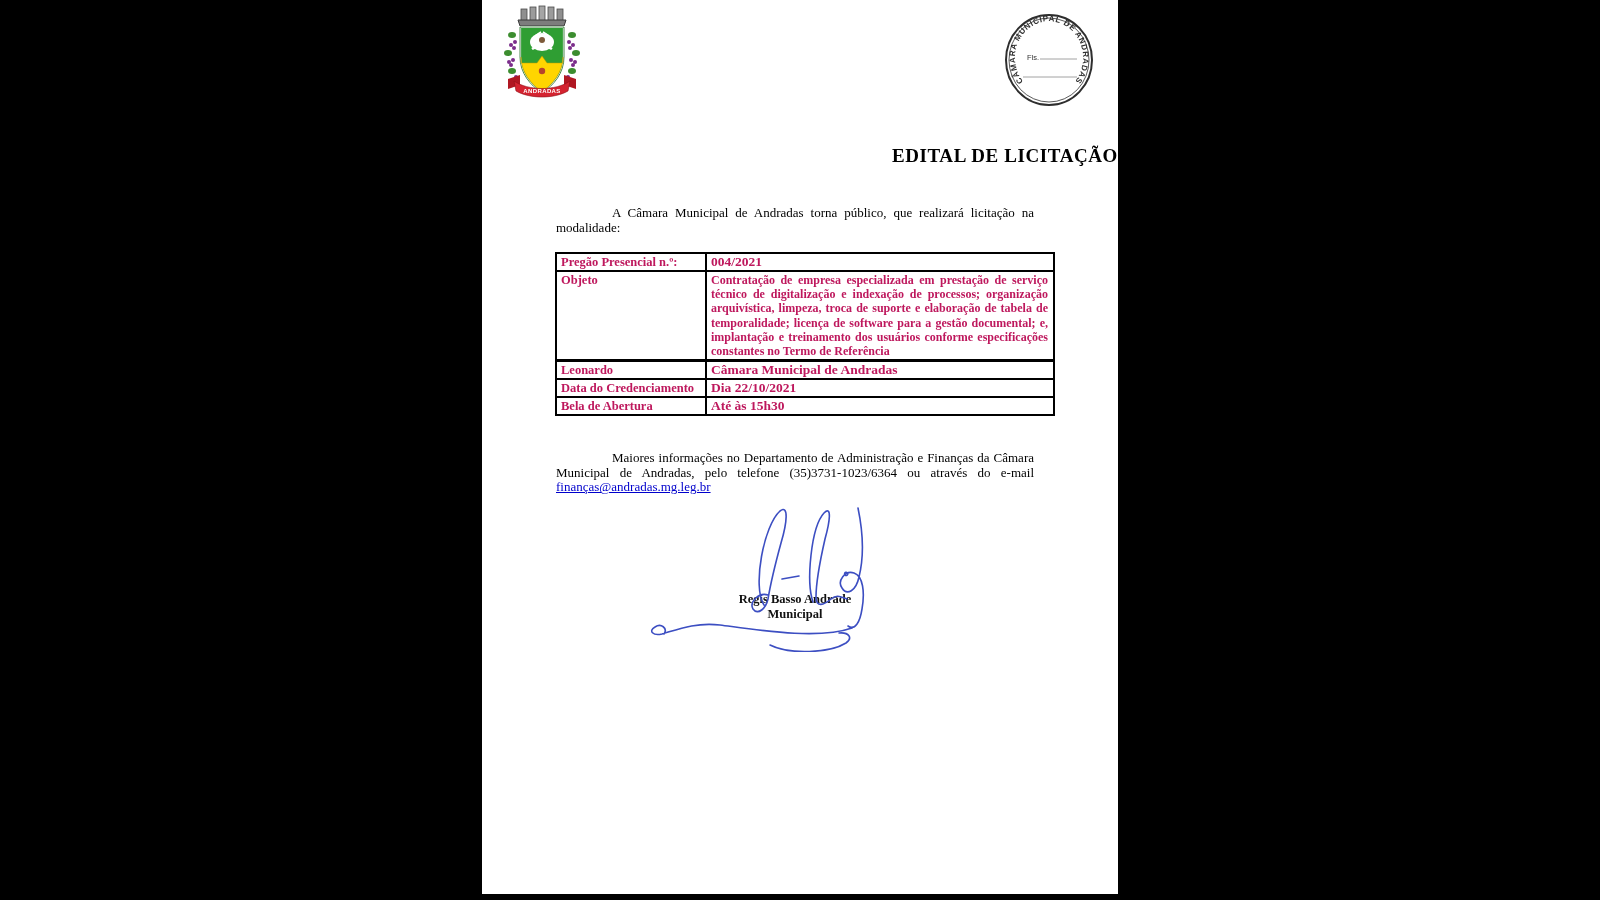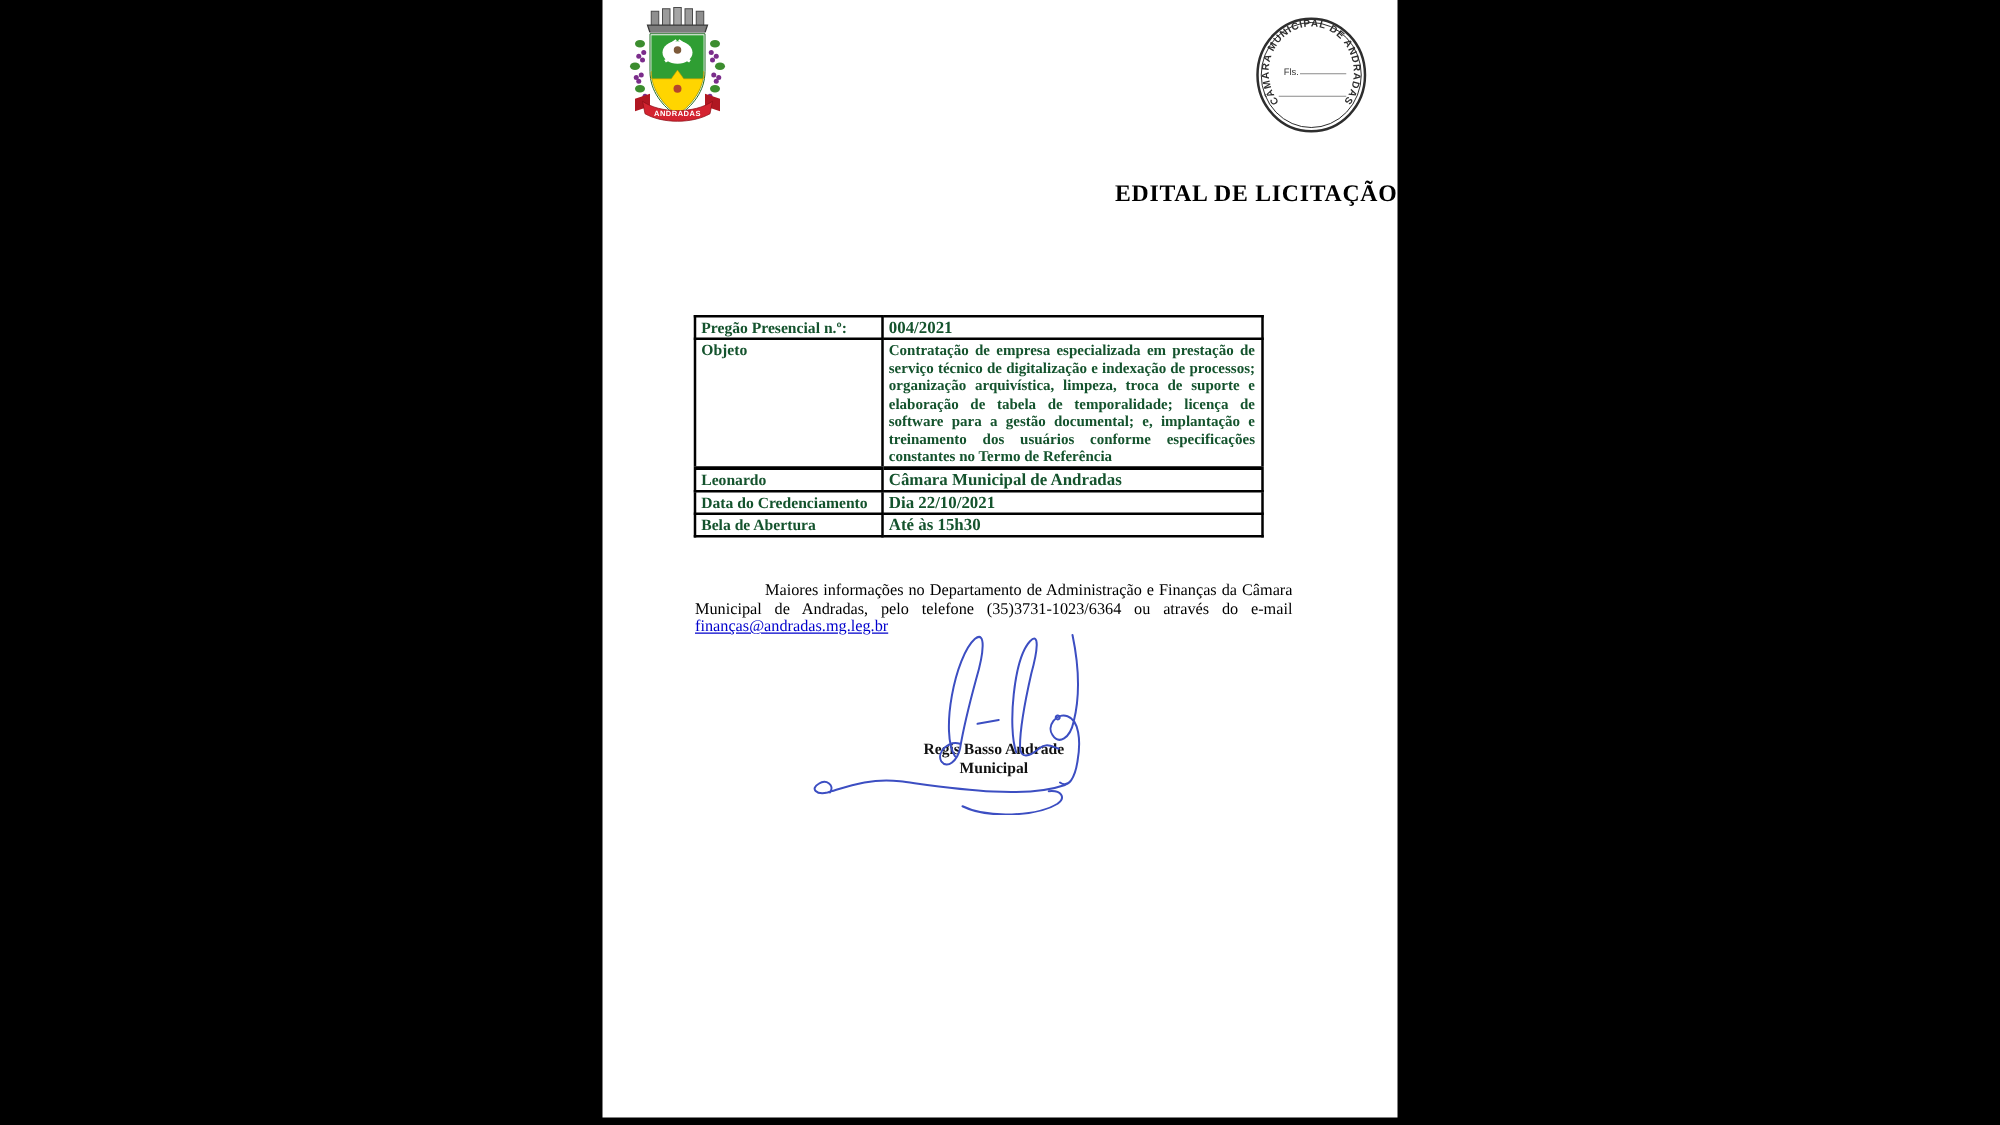--- a/index.html
+++ b/index.html
@@ -33,26 +33,26 @@
     position:absolute; top:145px; left:0; width:100%;
     text-align:right; font-weight:bold; font-size:19px; letter-spacing:0.6px; color:#000;
   }
   
   .para {
     position:absolute; left:74px; width:478px;
     font-size:13px; line-height:14.6px; text-align:justify; color:#000;
     text-indent:56px;
   }
   .intro { top:193px; }
-  .info  { top:452px; }
+  .info  { top:438px; }
   .info a { color:#0000cc; text-decoration:underline; }
   
   table.lic {
-    position:absolute; left:73px; top:252px; width:456px;
-    border-collapse:collapse; color:#14532d;
+    position:absolute; left:73px; top:252px; width:500px;
+    border-collapse:collapse; color:#be185d;
   }
   table.lic td {
     border:2px solid #000;
     padding:1px 5px 1px 4px;
     vertical-align:top;
     font-weight:bold;
   }
   td.lbl { width:150px; font-size:12.5px; line-height:14px; }
   td.val { font-size:13.5px; line-height:14px; }
   td.val-long { font-size:12px; line-height:14.2px; text-align:justify; }
@@ -154,20 +154,21 @@
     <text class="stamp-arc-text">
       <textPath href="#stampArc" startOffset="50%" text-anchor="middle">CÂMARA MUNICIPAL DE ANDRADAS</textPath>
     </text>
     <text class="stamp-fls" x="40" y="52">Fls.</text>
     <line x1="53" y1="51" x2="90" y2="51" stroke="#8a8a8a" stroke-width="0.8"></line>
     <line x1="36" y1="69" x2="90" y2="69" stroke="#8a8a8a" stroke-width="0.8"></line>
   </svg>
 
   <div class="doc-title">EDITAL DE LICITAÇÃO</div>
 
+  <p class="para intro">A Câmara Municipal de Andradas torna público, que realizará licitação na modalidade:</p>
 
   <table class="lic">
     <tbody>
         <tr>
       <td class="lbl">Pregão Presencial n.º:</td>
       <td class="val">004/2021</td>
     </tr>
     <tr class="objeto">
       <td class="lbl">Objeto</td>
       <td class="val-long">Contratação de empresa especializada em prestação de serviço técnico de digitalização e indexação de processos; organização arquivística, limpeza, troca de suporte e elaboração de tabela de temporalidade; licença de software para a gestão documental; e, implantação e treinamento dos usuários conforme especificações constantes no Termo de Referência</td>

